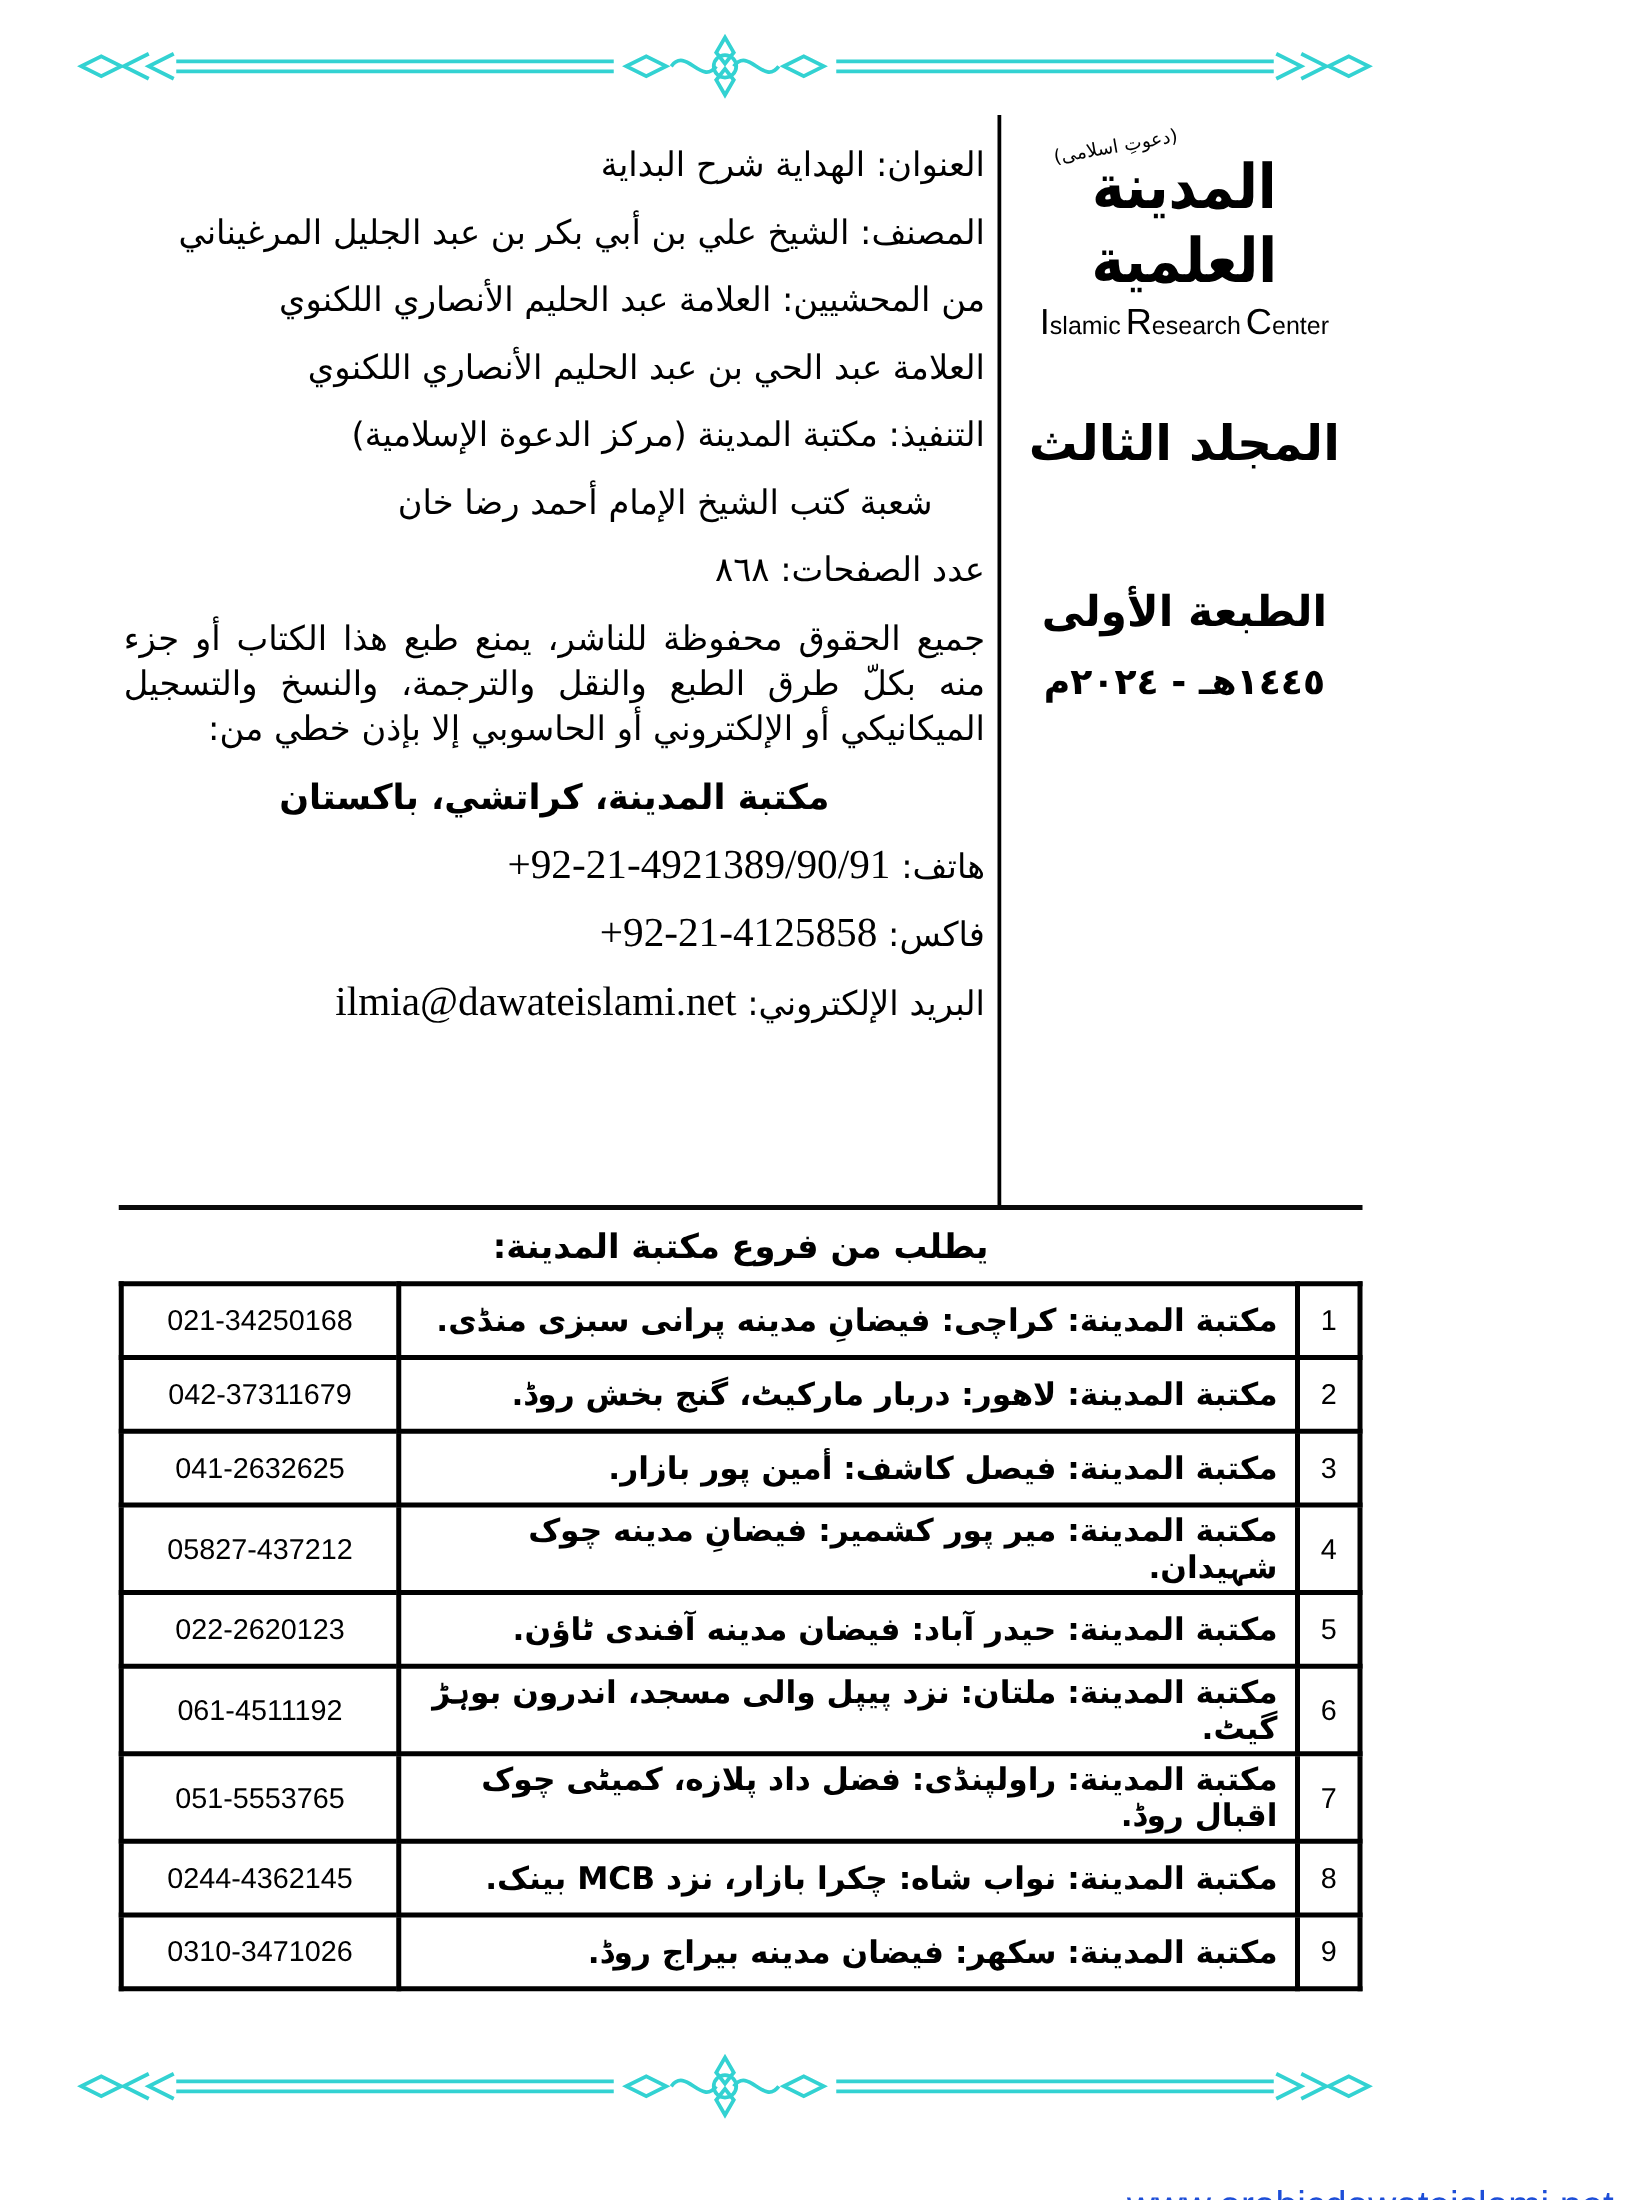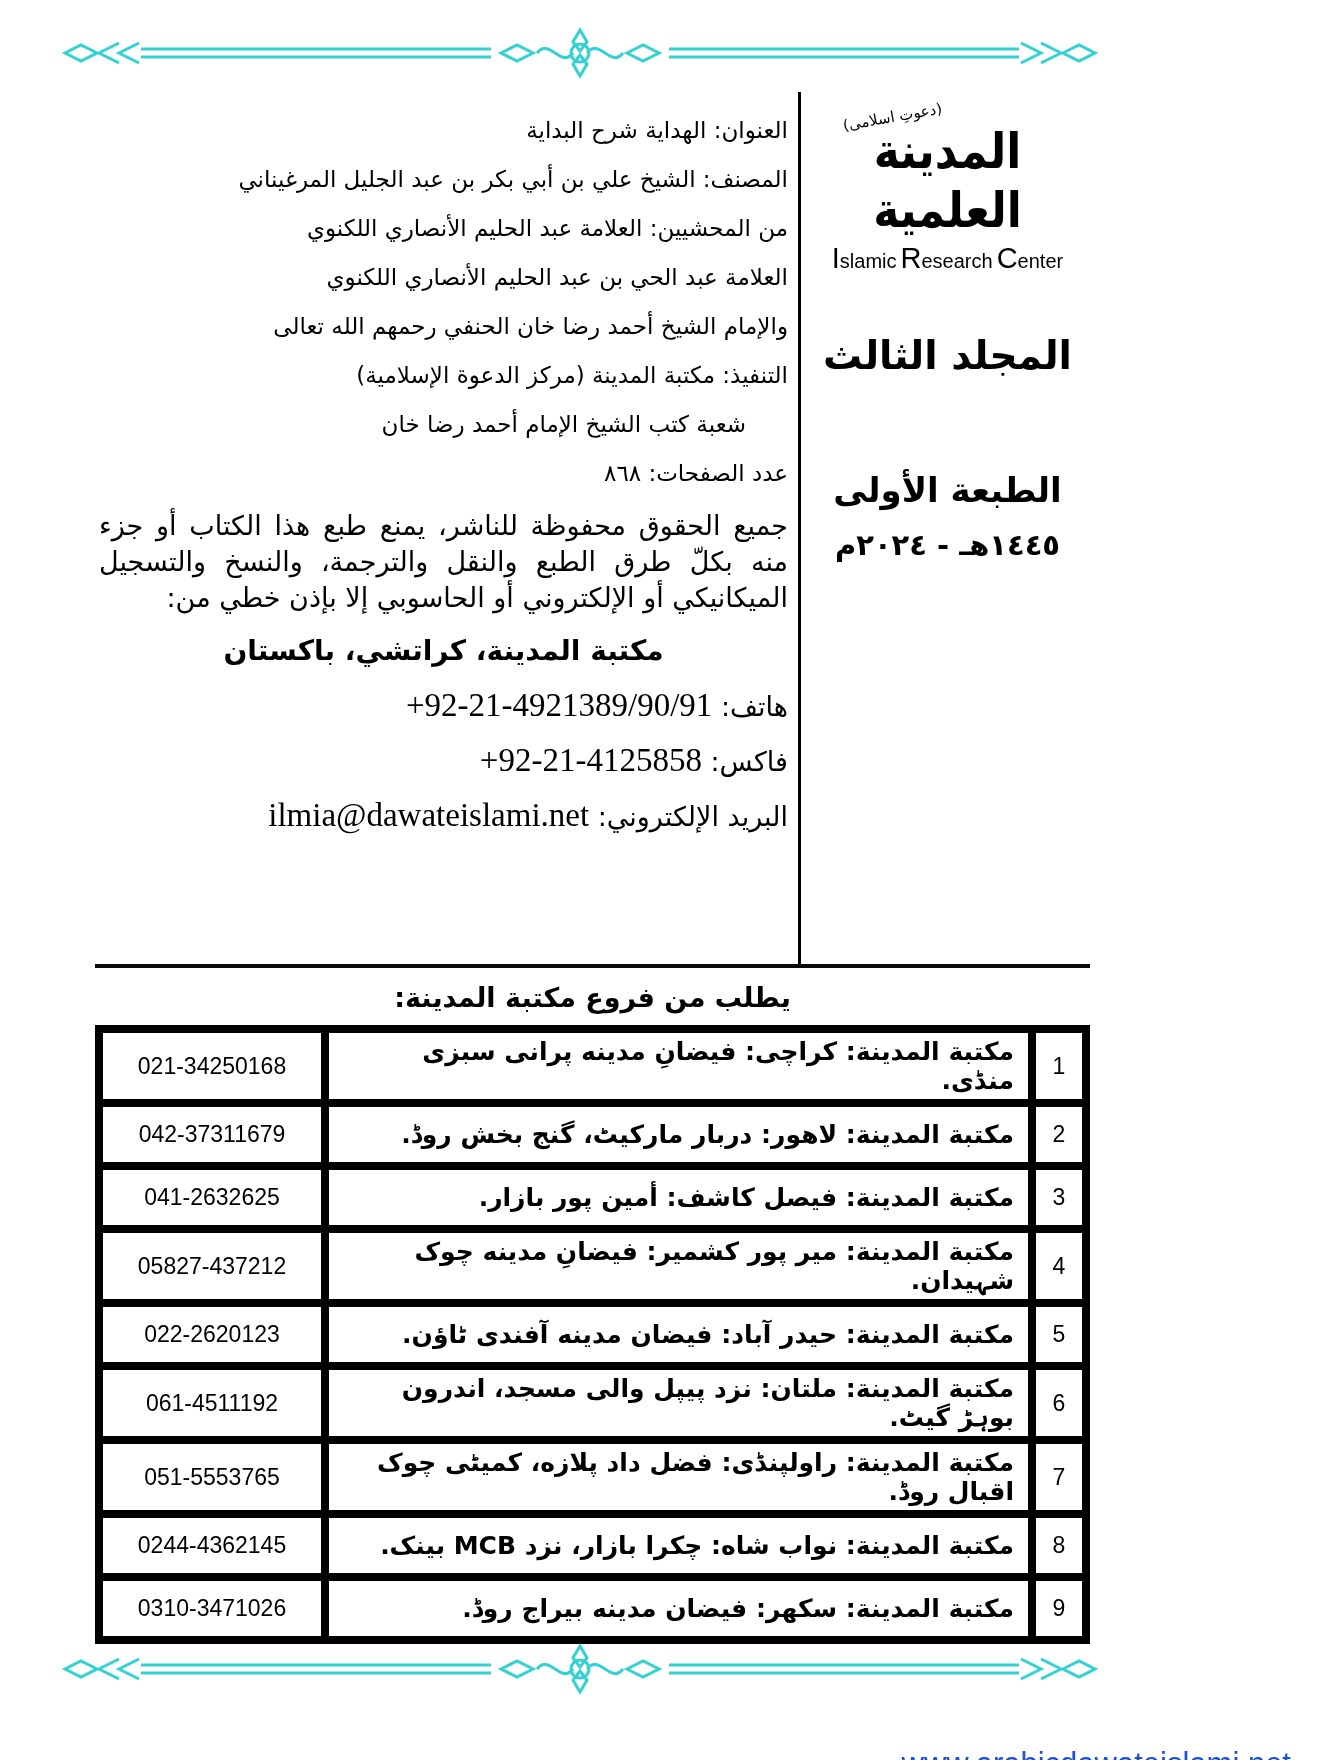--- a/index.html
+++ b/index.html
@@ -25,32 +25,32 @@
   .logo-calligraphy { font-size:44px; font-weight:bold; letter-spacing:-2px; line-height:1.2; transform:scaleY(1.12); }
   .logo-org { margin-top:8px; font-family:"Liberation Sans",sans-serif; font-weight:normal; font-size:20px; direction:ltr; }
   .logo-org span { display:inline-block; margin:0 2px; }
   .logo-org span::first-letter { font-size:1.45em; }
 
   .volume { font-size:39px; font-weight:bold; margin-top:58px; }
   .print  { font-size:34px; font-weight:bold; margin-top:92px; }
   .year   { font-size:29px; font-weight:bold; margin-top:18px; }
 
   .col-left { flex:1; box-sizing:border-box; padding:24px 10px 0 4px; direction:rtl; }
-  .line { font-size:23px; line-height:1.26; margin-bottom:20px; text-align:right; }
+  .line { font-size:27px; line-height:1.26; margin-bottom:20px; text-align:right; }
   .line.indent { padding-right:42px; }
   .para { font-size:27px; line-height:1.34; margin-bottom:18px; text-align:justify; }
   .publisher { font-size:28px; font-weight:bold; text-align:center; margin-bottom:20px; }
   .contact { font-size:27px; margin-bottom:18px; text-align:right; }
   .contact .ltr { direction:ltr; unicode-bidi:isolate; display:inline-block; font-family:Liberation Serif, serif; font-size:33px; }
 
   
   .rule { height:4px; background:#0a0a0a; }
   .branches-heading { text-align:center; font-weight:bold; font-size:27px; margin:14px 0 12px; direction:rtl; }
   table.branches { width:100%; border-collapse:collapse; direction:rtl; }
-  table.branches td { border:8px solid #000000; height:47px; }
+  table.branches td { border:4px solid #000000; height:47px; }
   td.serial { width:44px; text-align:center; font-size:23px; font-family:"Liberation Sans",sans-serif; }
   td.desc { text-align:right; padding:4px 14px; font-weight:bold; font-size:25px; }
   td.phone { width:216px; text-align:center; font-size:23px; direction:ltr; font-family:"Liberation Sans",sans-serif; }
 
   .footer-url {
     position:absolute; top:1746px; right:28px;
     font-size:31px; color:#1d4ed8; font-family:"Liberation Sans",sans-serif;
   }
 </style>
 </head>
@@ -94,21 +94,20 @@
         <div class="volume">المجلد الثالث</div>
         <div class="print">الطبعة الأولى</div>
         <div class="year">١٤٤٥هـ - ٢٠٢٤م</div>
       </div>
 
       <div class="col-left">
         <div class="line">العنوان:  الهداية شرح البداية</div>
         <div class="line">المصنف:  الشيخ علي بن أبي بكر بن عبد الجليل المرغيناني</div>
         <div class="line">من المحشيين:  العلامة عبد الحليم الأنصاري اللكنوي</div>
         <div class="line">العلامة عبد الحي بن عبد الحليم الأنصاري اللكنوي</div>
-        <div class="line">والإمام الشيخ أحمد رضا خان الحنفي رحمهم الله تعالى</div>
         <div class="line">التنفيذ: مكتبة المدينة (مركز الدعوة الإسلامية)</div>
         <div class="line indent">شعبة كتب الشيخ الإمام أحمد رضا خان</div>
         <div class="line">عدد الصفحات: ٨٦٨</div>
         <div class="para">جميع الحقوق محفوظة للناشر، يمنع طبع هذا الكتاب أو جزء منه بكلّ طرق الطبع والنقل والترجمة، والنسخ والتسجيل الميكانيكي أو الإلكتروني أو الحاسوبي إلا بإذن خطي من:</div>
         <div class="publisher">مكتبة المدينة، كراتشي، باكستان</div>
         <div class="contact">
           <span>هاتف:</span>
           <span class="ltr">+92-21-4921389/90/91</span>
         </div>
         <div class="contact">

